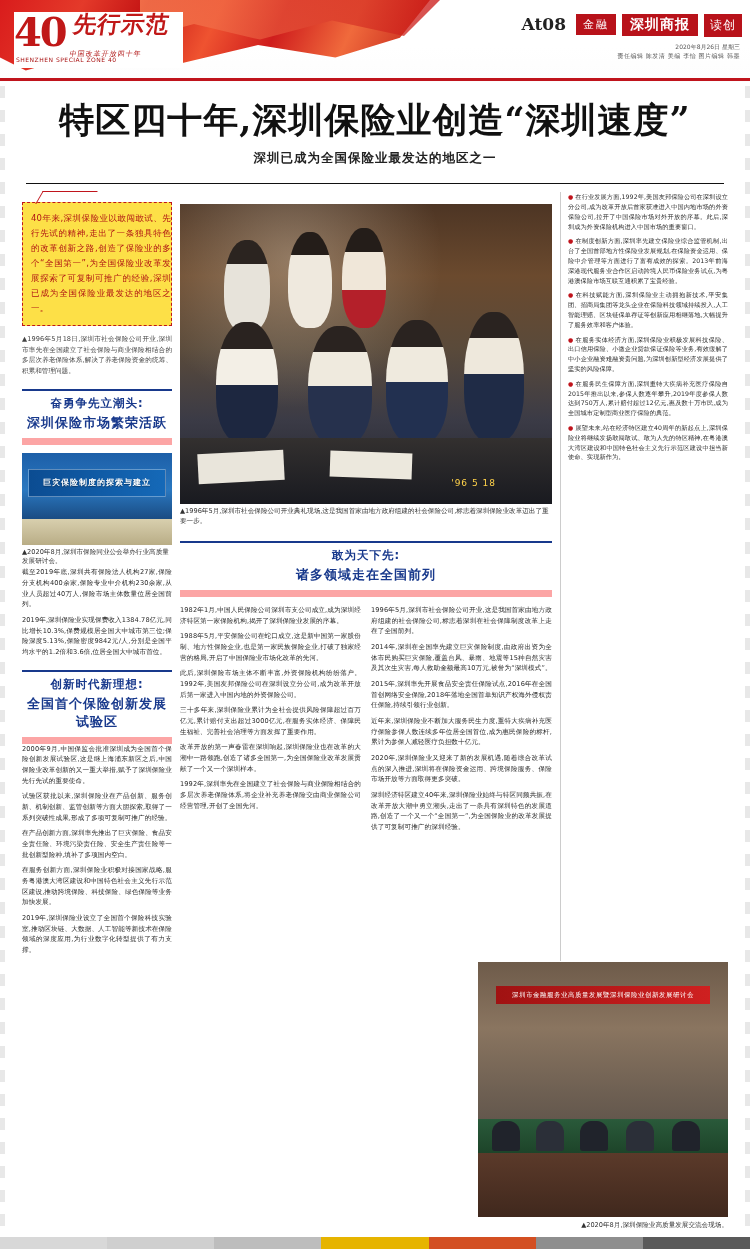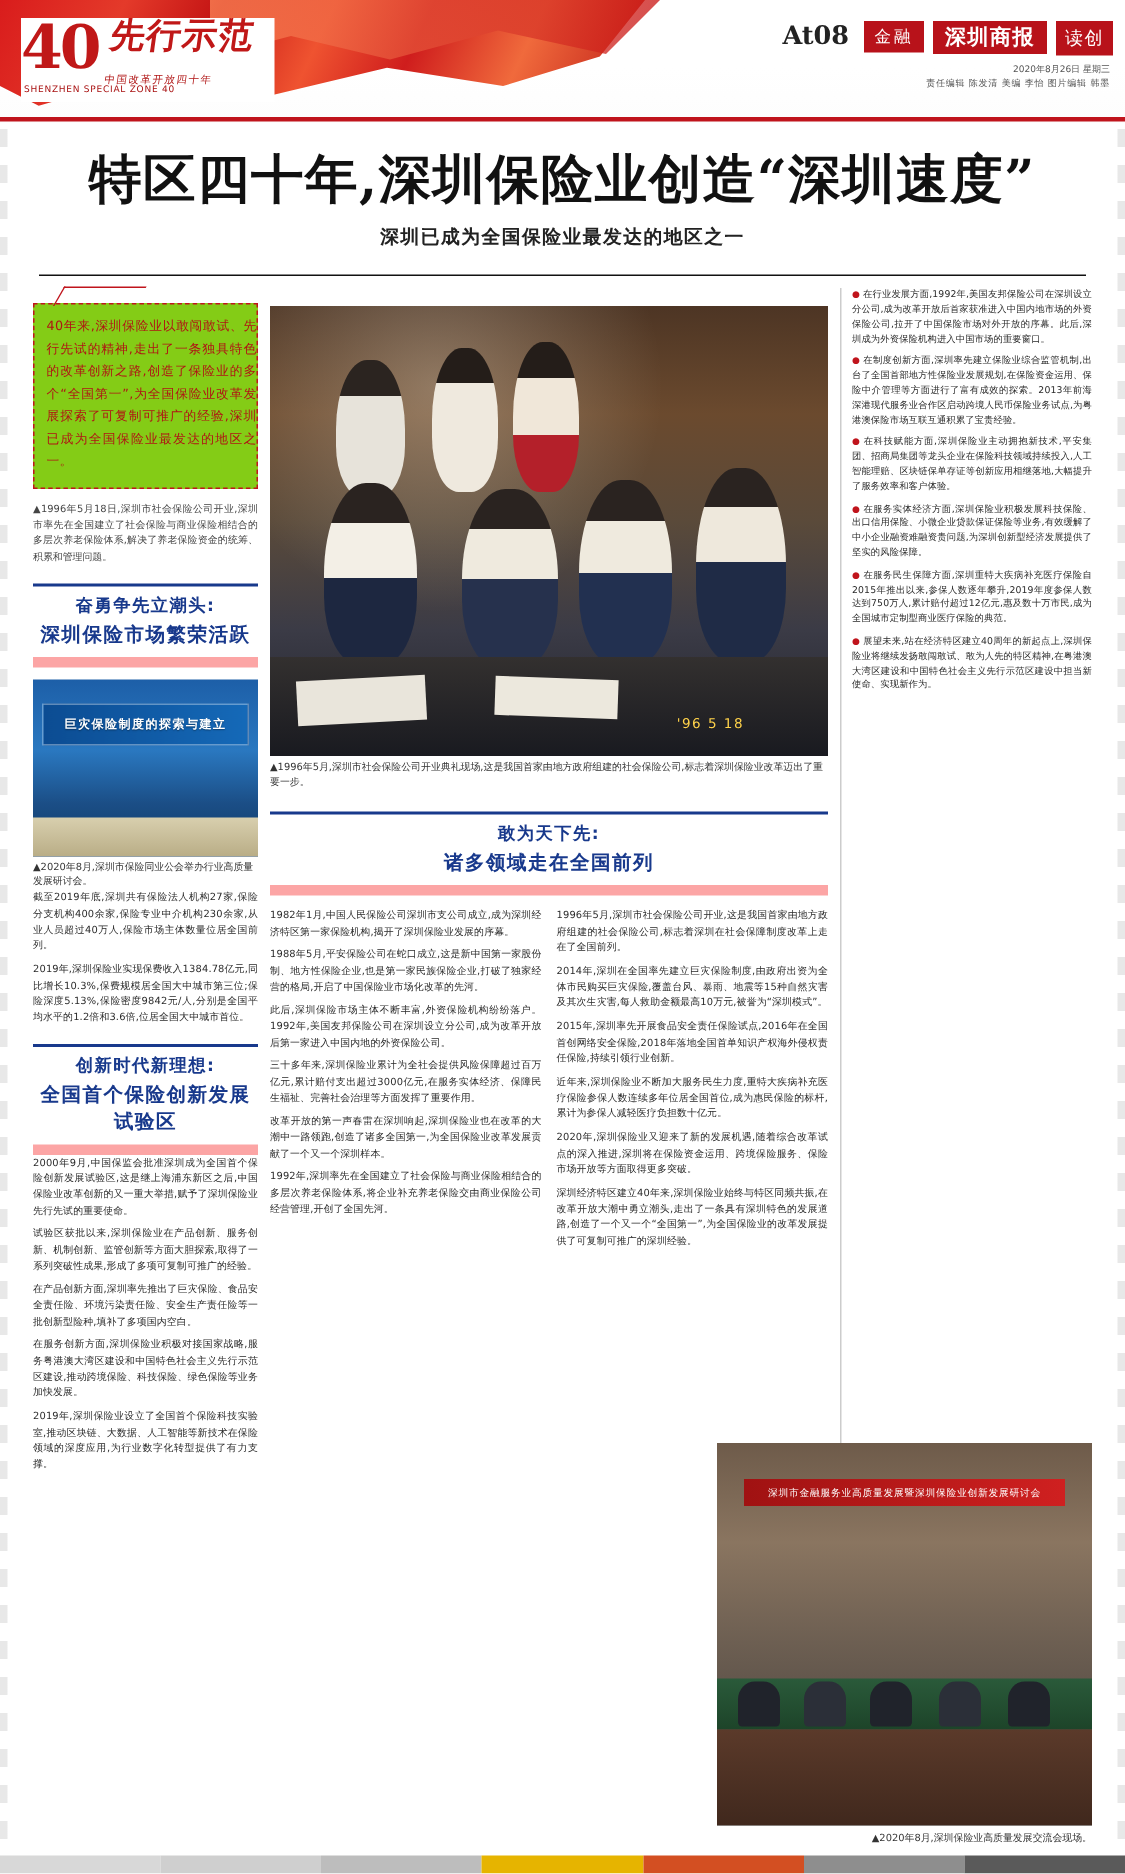--- a/index.html
+++ b/index.html
@@ -93,21 +93,21 @@
     position:relative;margin:8px 22px 0 22px;width:706px;
     display:flex;gap:8px;
   }
   .col-left{width:150px;}
   .col-mid{width:372px;margin-top:12px;}
   .col-right{width:168px;}
 
   
   .lead-box{
     border:1px dashed #c0141c;padding:8px 0 10px 8px;margin-top:10px;
-    position:relative;background:#84cc16;
+    position:relative;background:#fde047;
   }
   .lead-box .hook{
     position:absolute;left:16px;top:-12px;width:54px;height:12px;
     border-top:1px solid #c0141c;border-left:1px solid #c0141c;
     transform:skewX(-30deg);
   }
   .lead-text{
     font-size:8.5px;line-height:1.75;color:#b01414;text-align:justify;letter-spacing:.2px;
   }
   .micro{
@@ -146,21 +146,21 @@
   .red-dot::before{
     content:"●";color:#c0141c;font-size:6px;margin-right:2px;
   }
 
   
   .rail{border-left:1px solid #ccc;padding-left:7px;}
   .rail .txt{font-size:6.2px;line-height:1.58;}
 
   
   .photo-small{
-    width:150px;height:118px;margin-top:8px;
+    width:150px;height:92px;margin-top:8px;
     background:linear-gradient(180deg,#1d5fa8 0%,#2a78c0 40%,#1b4e86 70%,#0f3a66 100%);
     position:relative;overflow:hidden;
   }
   .banner-strip{
     position:absolute;left:6px;top:16px;width:136px;height:26px;
     background:linear-gradient(90deg,#0b4c92,#1569b8);
     border:1px solid rgba(255,255,255,.35);
   }
   .banner-strip span{
     color:#fff;font-size:8px;letter-spacing:1px;display:block;text-align:center;

